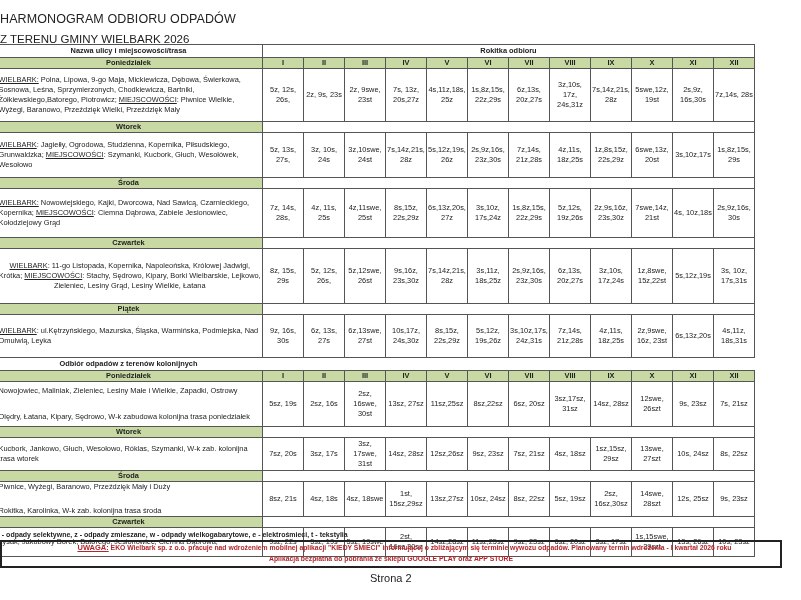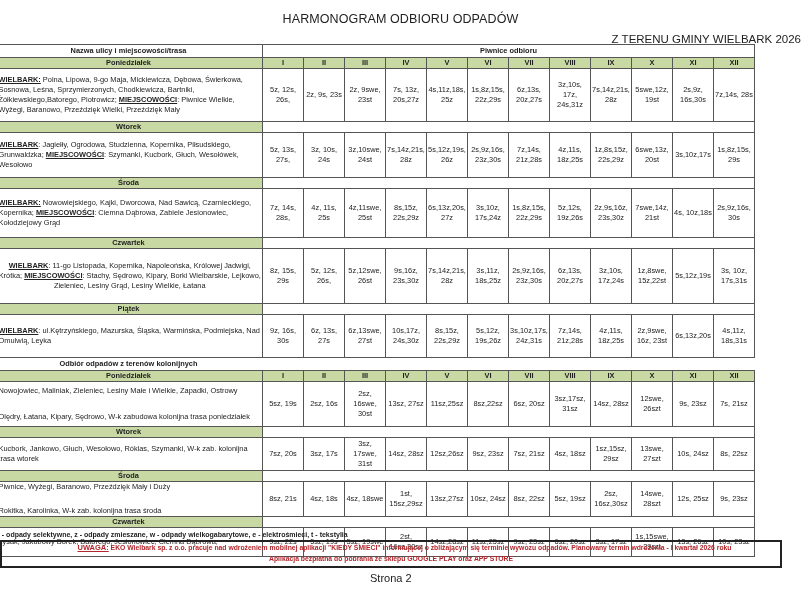--- a/index.html
+++ b/index.html
@@ -1,45 +1,45 @@
 <!DOCTYPE html>
 <html><head>
 <meta charset="utf-8">
 <style>
   html,body{margin:0;padding:0;background:#fff;}
   body{width:801px;height:600px;overflow:hidden;position:relative;font-family:"Liberation Sans",sans-serif;color:#222;}
-  .title1{position:absolute;left:0;width:801px;top:12px;text-align:center;font-size:12.5px;letter-spacing:0.1px;}
-  .title2{position:absolute;left:0;width:801px;top:33px;text-align:right;font-size:11.5px;}
+  .title1{position:absolute;left:0;width:801px;top:12px;text-align:left;font-size:12.5px;letter-spacing:0.1px;}
+  .title2{position:absolute;left:0;width:801px;top:33px;text-align:left;font-size:11.5px;}
   table{border-collapse:collapse;table-layout:fixed;position:absolute;left:-6px;}
   td{border:1px solid #555;font-size:7.4px;line-height:10px;text-align:center;vertical-align:middle;padding:0 1px;overflow:hidden;}
   td.addr{text-align:left;padding-left:4px;border-left:none;}
   td.green{background:#c9d9a4;font-weight:bold;}
   td.hdr{font-weight:bold;height:12px;}
   td.blank{border:none;border-right:1px solid #555;}
-  u.b{font-weight:bold;}
+  u.b{font-weight:normal;}
   .legend{position:absolute;left:-4px;top:531px;font-size:7px;font-weight:bold;}
   .uwaga{position:absolute;left:0;top:540px;width:778px;height:24px;border:2px solid #222;color:#b3262b;font-weight:bold;font-size:6.8px;text-align:center;line-height:11px;}
   .uwaga .u{text-decoration:underline;font-size:7.5px;margin-left:27px;}
   .strona{position:absolute;left:370px;top:572px;font-size:11px;}
 </style>
 </head>
 <body>
 
 <div class="title1">HARMONOGRAM ODBIORU ODPADÓW</div>
 <div class="title2">Z TERENU GMINY WIELBARK 2026</div>
 
 <table id="main-table" style="top:44px;">
   <colgroup>
     <col style="width:268px">
     <col span="12" style="width:41px">
   </colgroup>
   <tbody id="tbody">
       <tr>
         <td class="hdr addr-h">Nazwa ulicy i miejscowości/trasa</td>
-        <td class="hdr" colspan="12">Piwnice odbioru</td>
+        <td class="hdr" colspan="12">Rokitka odbioru</td>
       </tr>
       <tr>
         <td class="green">Poniedziałek</td>
         <td class="green">I</td>
         <td class="green">II</td>
         <td class="green">III</td>
         <td class="green">IV</td>
         <td class="green">V</td>
         <td class="green">VI</td>
         <td class="green">VII</td>

